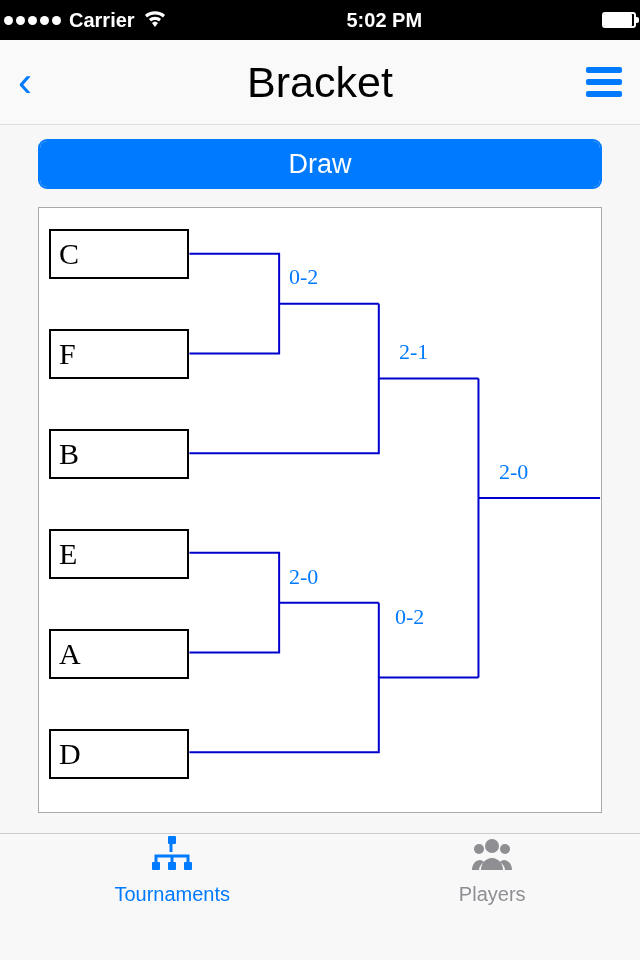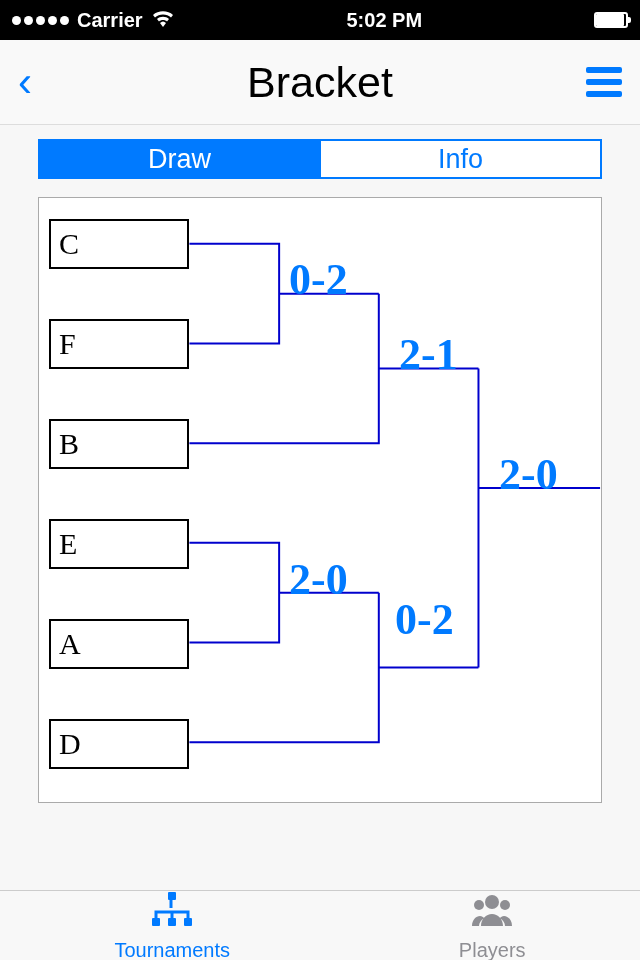--- a/index.html
+++ b/index.html
@@ -11,21 +11,21 @@
       overflow: hidden;
     }
     
     .status-bar {
       height: 40px;
       background: #000;
       color: #fff;
       display: flex;
       align-items: center;
       justify-content: space-between;
-      padding: 0 12px;
+      padding: 0 4px;
       font-size: 20px;
       font-weight: 600;
     }
     .status-left { display: flex; align-items: center; gap: 8px; }
     .status-dots { display: flex; gap: 3px; }
     .status-dot {
       width: 9px; height: 9px; border-radius: 50%; background: #fff;
     }
     .wifi-icon { display: inline-block; }
     .battery {
@@ -59,22 +59,22 @@
       font-size: 43px; font-weight: 500; color: #000;
       position: absolute; left: 50%; transform: translateX(-50%);
     }
     .menu-icon {
       display: flex; flex-direction: column; gap: 6px;
     }
     .menu-bar { width: 36px; height: 6px; background: #007aff; border-radius: 2px; }
     
     .segment-wrap { padding: 14px 38px 10px; }
     .segmented {
-      display: flex; border: 2px solid #007aff; border-radius: 0;
-      overflow: hidden; height: 40px;
+      display: flex; border: 2px solid #007aff; border-radius: 9px;
+      overflow: hidden; height: 50px;
     }
     .seg {
       flex: 1; display: flex; align-items: center; justify-content: center;
       font-size: 27px; color: #007aff; background: #fff;
       border-right: 2px solid #007aff;
     }
     .seg:last-child { border-right: none; }
     .seg.active { background: #007aff; color: #fff; }
     
     .bracket-container {
@@ -90,34 +90,32 @@
       border: 2px solid #000;
       background: #fff;
       display: flex; align-items: center;
       padding-left: 8px;
       font-size: 30px;
       font-family: "Times New Roman", serif;
     }
     .score-label {
       position: absolute;
       color: #007aff;
-      font-size: 44px;
+      font-size: 22px;
       font-family: "Times New Roman", serif;
-      font-weight: bold;
     }
     
     .tab-bar {
       position: absolute;
       bottom: 0; left: 0; right: 0;
-      height: 70px;
+      height: 127px;
       background: #f8f8f8;
       border-top: 1px solid #ccc;
       display: flex;
       justify-content: space-around;
-      align-items: center;
     }
     .tab {
       display: flex; flex-direction: column; align-items: center; gap: 4px;
       color: #8e8e93; font-size: 20px;
     }
     .tab.active { color: #007aff; }
     .tab svg { width: 44px; height: 40px; }
   </style>
 </head>
 <body>
@@ -152,21 +150,20 @@
   <div class="menu-icon">
     <div class="menu-bar"></div>
       <div class="menu-bar"></div>
       <div class="menu-bar"></div>
   </div>
 </div>
 
 <div class="segment-wrap">
   <div class="segmented">
     <div class="seg active">Draw</div>
-    <div class="seg">Info</div>
   </div>
 </div>
 
 <div class="bracket-container">
   <svg width="100%" height="100%" viewBox="0 0 562 606" style="position:absolute;top:0;left:0;">
     <g stroke="#0000cd" stroke-width="2" fill="none">
 
       <path d="M150 46 H240 V146 H150"></path>
       <path d="M240 96 H340"></path>
 

